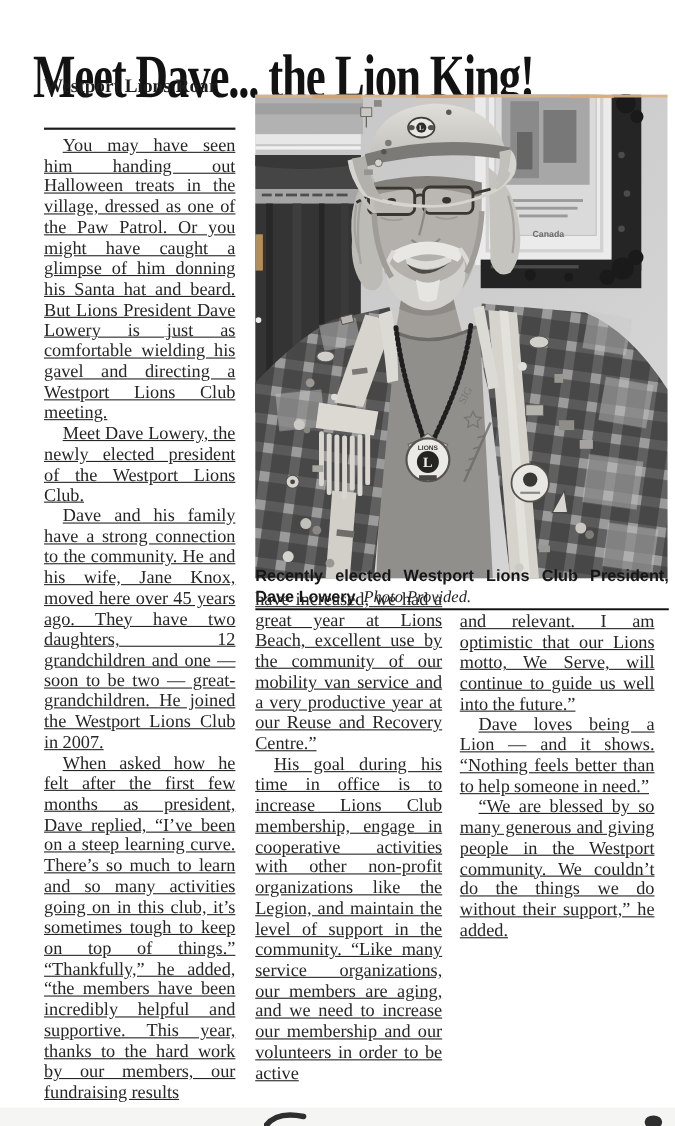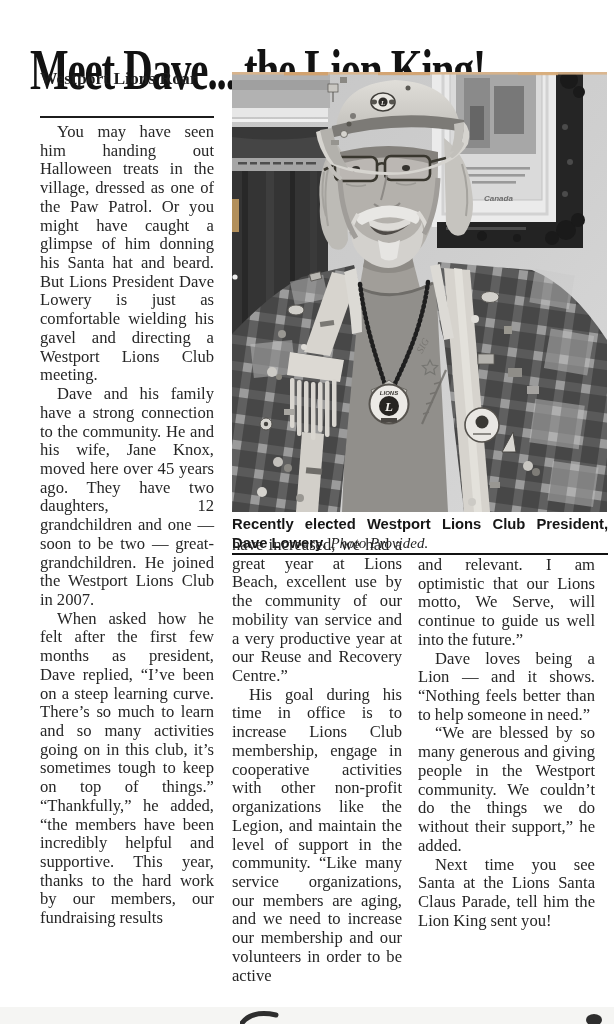--- a/index.html
+++ b/index.html
@@ -23,27 +23,27 @@
   .byline{
     left:40px;top:68px;width:180px;
     font-weight:bold;font-size:17.5px;line-height:21.5px;color:#1d1d1d;
   }
   .byline-rule{left:40px;top:116px;width:174px;height:2px;background:#1c1c1c;}
   
   .col{
     text-align:justify;font-size:16.6px;line-height:18.72px;color:#262626;
     hyphens:auto;-webkit-hyphens:auto;word-spacing:-0.2px;
   }
-  .col p{margin:0;text-indent:17px;}
+  .col p{margin:0;text-indent:17px;text-decoration:underline;}
   .col p.noindent{text-indent:0;}
   .col-left{left:40px;top:123px;width:174px;}
   .col-mid{left:232px;top:536px;width:170px;}
   .col-right{left:418px;top:556px;width:177px;}
   
-  .photo{left:232px;top:72px;width:375px;height:344px;font-style:italic;}
+  .photo{left:232px;top:86px;width:375px;height:344px;}
   .photo svg{display:block;}
   
   .caption{
     left:232px;top:515px;width:376px;
     font-family:"Liberation Sans", sans-serif;font-weight:bold;
     font-size:14.8px;line-height:18.5px;color:#161616;text-align:justify;
   }
   .cap-credit{
     font-family:"Liberation Serif", serif;font-weight:normal;font-style:italic;
     font-size:15px;color:#222;
@@ -58,20 +58,21 @@
 
 <h1 class="abs headline">Meet Dave... the Lion King!</h1>
 
 <div class="abs byline">
   <div>Westport Lions Roar</div>
 </div>
 <div class="abs byline-rule"></div>
 
 <div class="abs col col-left">
   <p>You may have seen him handing out Halloween treats in the village, dressed as one of the Paw Patrol. Or you might have caught a glimpse of him donning his Santa hat and beard. But Lions President Dave Lowery is just as comfortable wielding his gavel and directing a Westport Lions Club meeting.</p>
+  <p>Meet Dave Lowery, the newly elected president of the Westport Lions Club.</p>
   <p>Dave and his family have a strong connection to the community. He and his wife, Jane Knox, moved here over 45 years ago. They have two daughters, 12 grandchildren and one — soon to be two — great-grandchildren. He joined the Westport Lions Club in 2007.</p>
   <p>When asked how he felt after the first few months as president, Dave replied, “I’ve been on a steep learning curve. There’s so much to learn and so many activities going on in this club, it’s sometimes tough to keep on top of things.” “Thankfully,” he added, “the members have been incredibly helpful and supportive. This year, thanks to the hard work by our members, our fundraising results</p>
 </div>
 
 <div class="abs photo">
 <svg width="375" height="440" viewBox="0 0 375 440" xmlns="http://www.w3.org/2000/svg">
   <defs>
     <linearGradient id="wallg" x1="0" y1="0" x2="1" y2="1">
       <stop offset="0" stop-color="#c6c6c6"></stop>
       <stop offset="0.55" stop-color="#cfcfcf"></stop>
@@ -322,21 +323,20 @@
 
 <div class="abs col col-mid">
   <p class="noindent">have increased, we had a great year at Lions Beach, excellent use by the community of our mobility van service and a very productive year at our Reuse and Recovery Centre.”</p>
   <p>His goal during his time in office is to increase Lions Club membership, engage in cooperative activities with other non-profit organizations like the Legion, and maintain the level of support in the community. “Like many service organizations, our members are aging, and we need to increase our membership and our volunteers in order to be active</p>
 </div>
 
 <div class="abs col col-right">
   <p class="noindent">and relevant. I am optimistic that our Lions motto, We Serve, will continue to guide us well into the future.”</p>
   <p>Dave loves being a Lion — and it shows. “Nothing feels better than to help someone in need.”</p>
   <p>“We are blessed by so many generous and giving people in the Westport community. We couldn’t do the things we do without their support,” he added.</p>
-  <p>Next time you see Santa at the Lions Santa Claus Parade, tell him the Lion King sent you!</p>
 </div>
 
 <div class="abs bottom-band"></div>
 <svg class="abs artifact" style="left:240px;top:1010px;" width="40" height="14" viewBox="0 0 40 14">
   <path d="M2,13 Q12,0 36,5" stroke="#2e2e2e" stroke-width="5" fill="none" stroke-linecap="round"></path>
 </svg>
 <svg class="abs artifact" style="left:585px;top:1013px;" width="20" height="11" viewBox="0 0 20 11">
   <ellipse cx="9" cy="7" rx="8" ry="6" fill="#2e2e2e"></ellipse>
 </svg>
 

